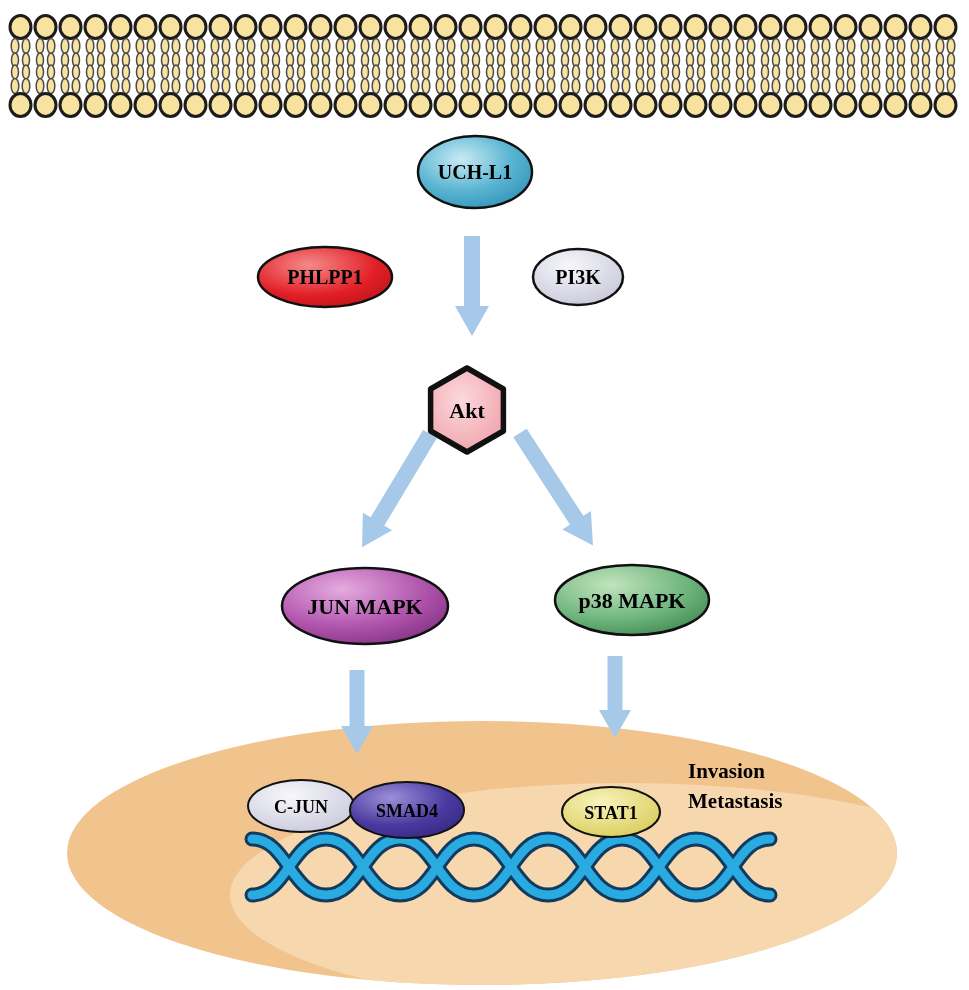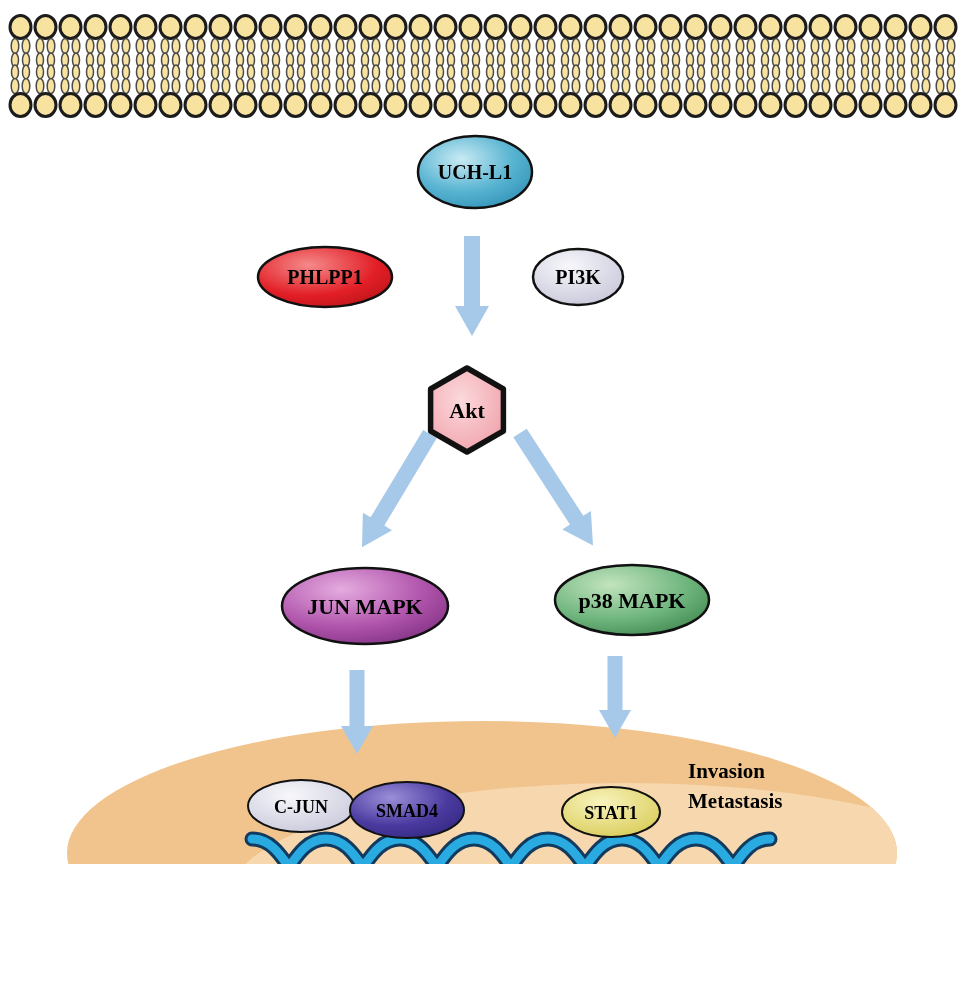--- a/index.html
+++ b/index.html
@@ -1,18 +1,18 @@
 <!DOCTYPE html>
 <html><head>
 <meta charset="utf-8">
 <style>
   html,body{margin:0;padding:0;background:#ffffff;}
   .stage{
     position:relative;
-    width:969px;height:864px;
+    width:969px;height:990px;
     background:#ffffff;
     font-family:"Liberation Serif", serif;
     overflow:hidden;
   }
   svg{display:block;}
   text{
     font-family:"Liberation Serif", serif;
     font-weight:bold;
     fill:#000000;
   }

